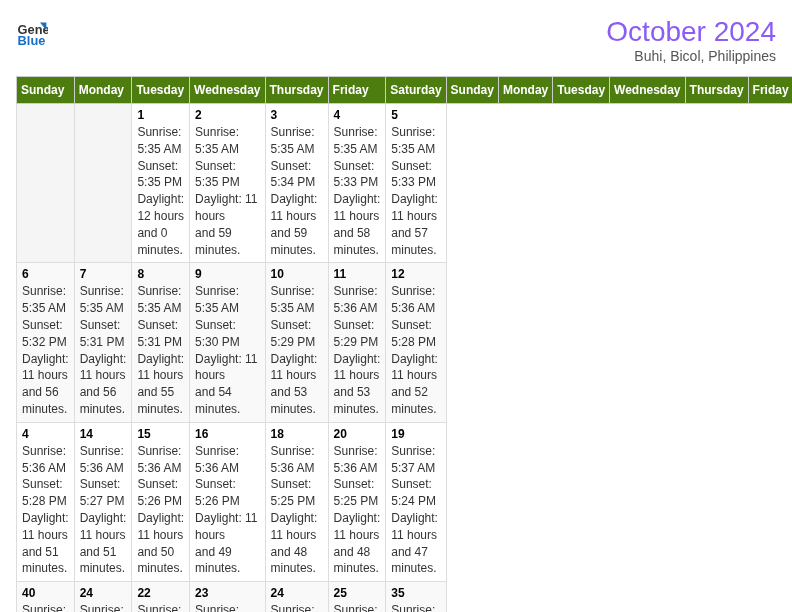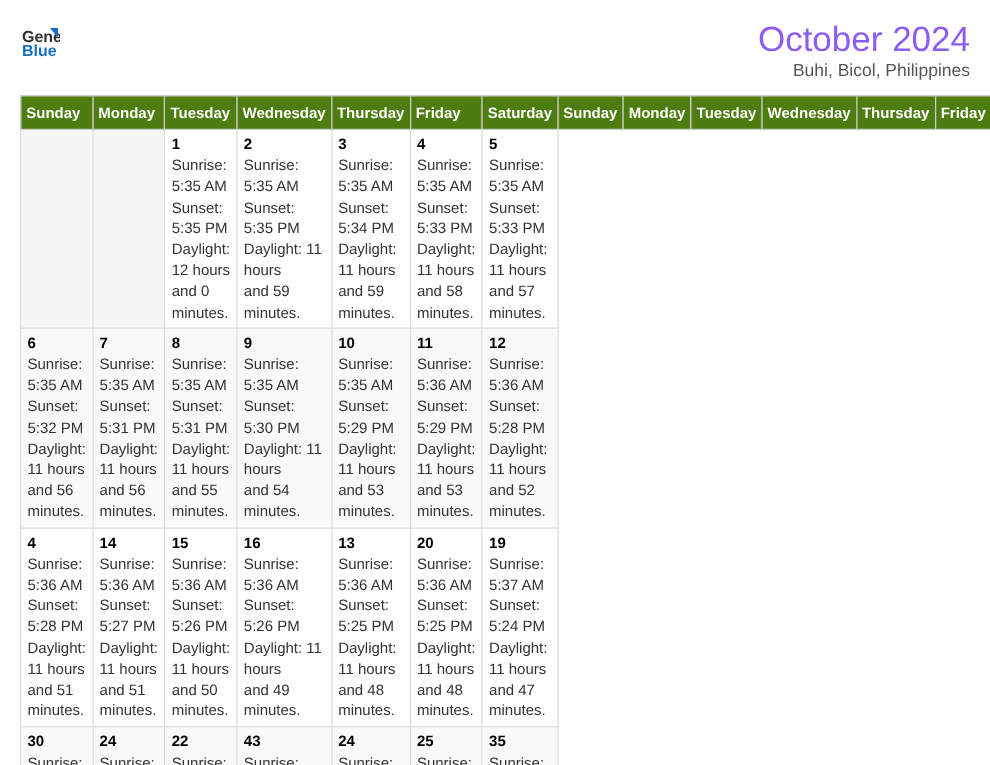--- a/index.html
+++ b/index.html
@@ -227,21 +227,21 @@
 and 50 minutes.</div>
         </td>
         <td>
           <span class="day-num">16</span>
           <div class="day-detail" style="white-space: pre-line;">Sunrise: 5:36 AM
 Sunset: 5:26 PM
 Daylight: 11 hours
 and 49 minutes.</div>
         </td>
         <td>
-          <span class="day-num">13</span>
+          <span class="day-num">18</span>
           <div class="day-detail" style="white-space: pre-line;">Sunrise: 5:36 AM
 Sunset: 5:25 PM
 Daylight: 11 hours
 and 48 minutes.</div>
         </td>
         <td>
           <span class="day-num">20</span>
           <div class="day-detail" style="white-space: pre-line;">Sunrise: 5:36 AM
 Sunset: 5:25 PM
 Daylight: 11 hours
@@ -250,42 +250,42 @@
         <td>
           <span class="day-num">19</span>
           <div class="day-detail" style="white-space: pre-line;">Sunrise: 5:37 AM
 Sunset: 5:24 PM
 Daylight: 11 hours
 and 47 minutes.</div>
         </td>
       </tr>
       <tr>
         <td>
-          <span class="day-num">30</span>
+          <span class="day-num">40</span>
           <div class="day-detail" style="white-space: pre-line;">Sunrise: 5:37 AM
 Sunset: 5:24 PM
 Daylight: 11 hours
 and 46 minutes.</div>
         </td>
         <td>
           <span class="day-num">24</span>
           <div class="day-detail" style="white-space: pre-line;">Sunrise: 5:37 AM
 Sunset: 5:23 PM
 Daylight: 11 hours
 and 46 minutes.</div>
         </td>
         <td>
           <span class="day-num">22</span>
           <div class="day-detail" style="white-space: pre-line;">Sunrise: 5:37 AM
 Sunset: 5:23 PM
 Daylight: 11 hours
 and 45 minutes.</div>
         </td>
         <td>
-          <span class="day-num">43</span>
+          <span class="day-num">23</span>
           <div class="day-detail" style="white-space: pre-line;">Sunrise: 5:37 AM
 Sunset: 5:22 PM
 Daylight: 11 hours
 and 44 minutes.</div>
         </td>
         <td>
           <span class="day-num">24</span>
           <div class="day-detail" style="white-space: pre-line;">Sunrise: 5:38 AM
 Sunset: 5:22 PM
 Daylight: 11 hours

